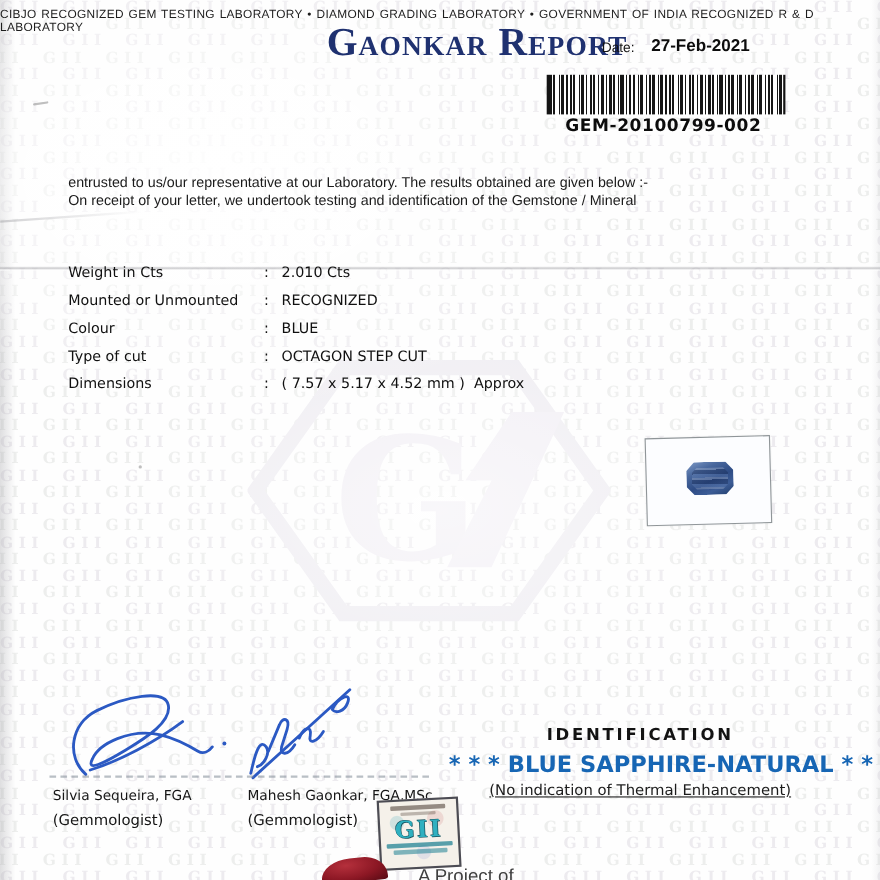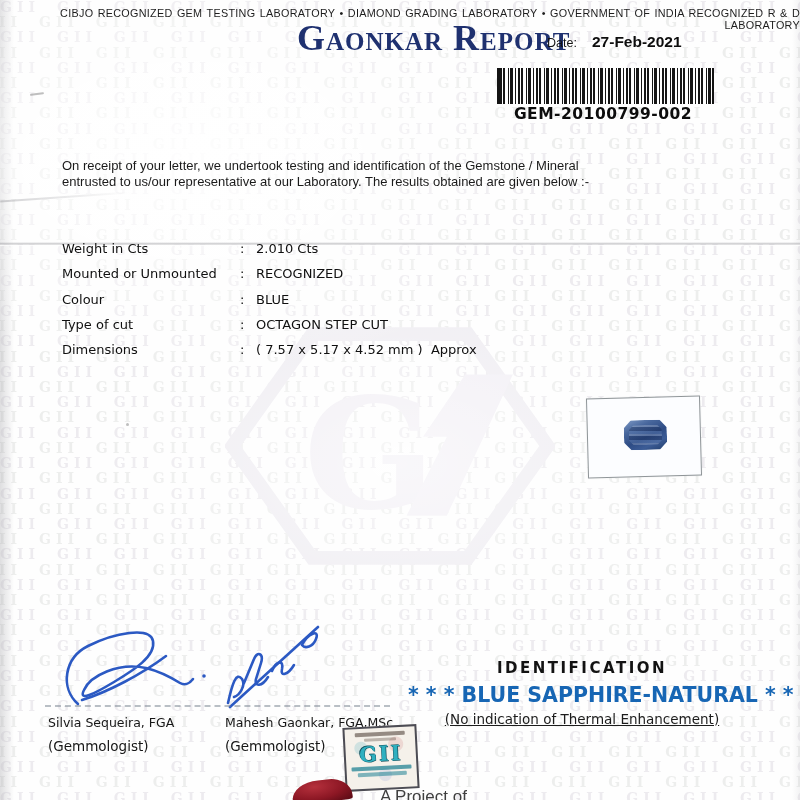--- a/index.html
+++ b/index.html
@@ -49,21 +49,21 @@
     background: linear-gradient(90deg, rgba(130,130,136,0.35), rgba(130,130,136,0));
     pointer-events: none;
   }
   .dust { position: absolute; z-index: 1; border-radius: 50%; background: #8b8b8b; opacity: .55; pointer-events: none; }
 
   .content { position: absolute; inset: 0; z-index: 2; }
 
   
   .labs-line {
     position: absolute; left: 0; right: 0; top: 7px;
-    text-align: right;
+    text-align: left;
     font-size: 10.8px; letter-spacing: 0.3px; word-spacing: 1px;
     color: #1d1d1d;
   }
   .report-title {
     position: absolute; left: 297px; top: 17px;
     font-family: "Liberation Serif", serif;
     font-variant: small-caps;
     font-weight: bold;
     font-size: 36px;
     letter-spacing: 1px;
@@ -254,22 +254,22 @@
 
     <div class="labs-line">CIBJO RECOGNIZED GEM TESTING LABORATORY  •  DIAMOND GRADING LABORATORY  •  GOVERNMENT OF INDIA RECOGNIZED R &amp; D LABORATORY</div>
     <div class="report-title">Gaonkar Report</div>
     <div class="date-label">Date:</div>
     <div class="date-value">27-Feb-2021</div>
 
     <div class="barcode-bars"></div>
     <div class="barcode-value">GEM-20100799-002</div>
 
     <div class="intro">
+      <div>entrusted to us/our representative at our Laboratory. The results obtained are given below :-</div>
       <div>On receipt of your letter, we undertook testing and identification of the Gemstone / Mineral</div>
-      <div>entrusted to us/our representative at our Laboratory. The results obtained are given below :-</div>
     </div>
 
     <div class="results">
       <span>Weight in Cts</span>
       <span>:</span>
       <span class="res-value">2.010 Cts</span>
 
       <span>Mounted or Unmounted</span>
       <span>:</span>
       <span class="res-value">RECOGNIZED</span>

